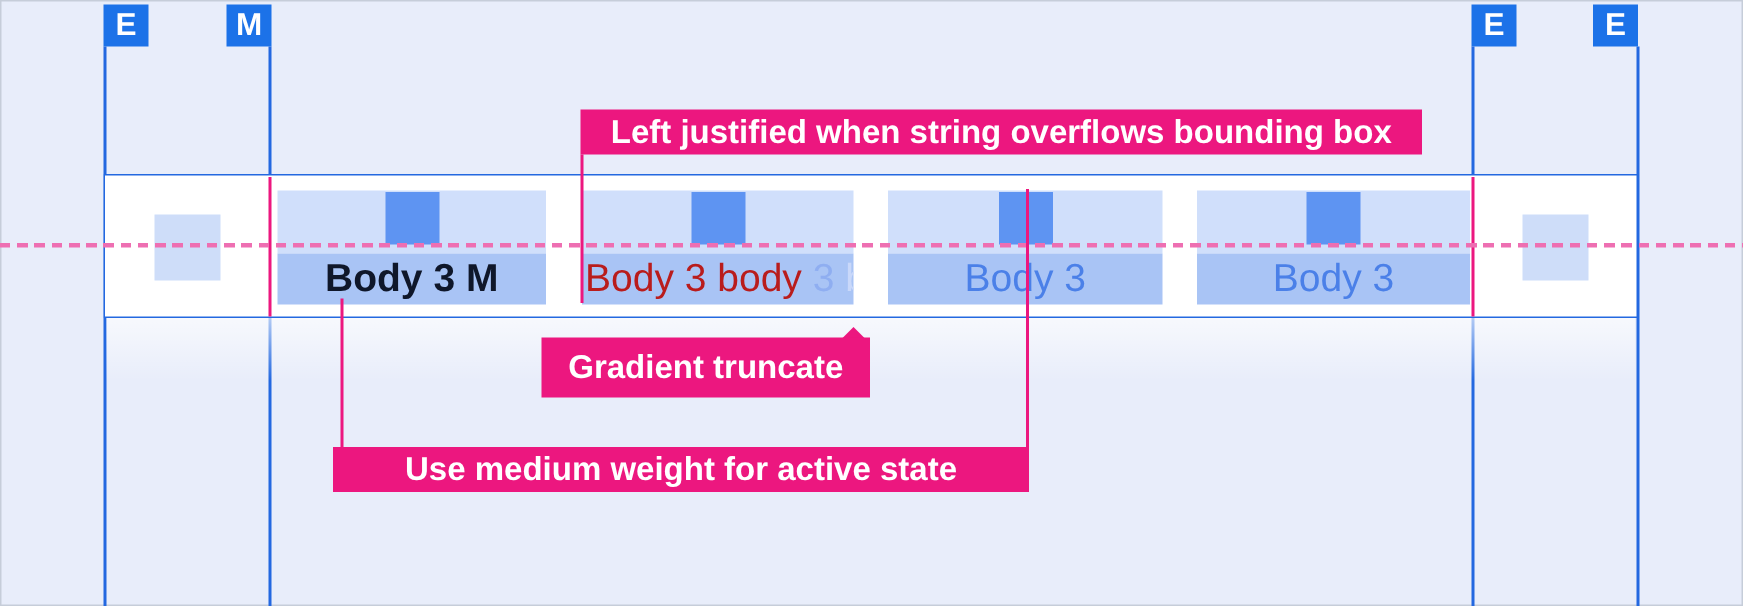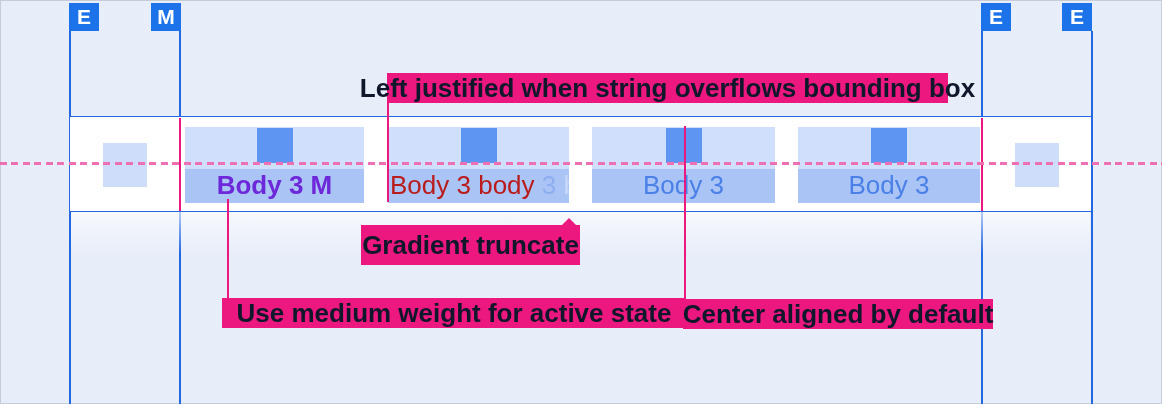--- a/index.html
+++ b/index.html
@@ -47,35 +47,35 @@
   }
   .tab .tab-icon{
     position:absolute;top:1px;left:50%;margin-left:-18px;
     width:36px;height:35px;background:#5E94F2;
   }
   .tab .label-area{
     position:absolute;left:0;right:0;top:42px;height:34px;background:#A9C4F5;
     font-size:26px;line-height:33px;text-align:center;color:#4B80E8;
     white-space:pre;overflow:hidden;
   }
-  .tab.active .label-area{font-weight:700;color:#6d28d9;}
+  .tab.active .label-area{font-weight:700;color:#0f172a;}
   .tab.truncated .label-area{text-align:left;padding-left:2px;}
   .fade-0{color:#b91c1c;}
   .fade-1{color:#8FAEF1;}
   .fade-2{color:#C9D8FA;}
   
   .dashed-line{
     position:absolute;left:0;top:162px;width:1162px;height:2.5px;
     background:repeating-linear-gradient(90deg,#EE6FB2 0 7px,rgba(0,0,0,0) 7px 11.5px);
     z-index:6;pointer-events:none;
   }
   
   .callout{
-    position:absolute;background:#EC177F;color:#0f172a;
-    font-size:26px;font-weight:700;
+    position:absolute;background:#EC177F;color:#ffffff;
+    font-size:22px;font-weight:700;
     display:flex;align-items:center;justify-content:center;
     z-index:8;white-space:nowrap;
   }
   .leader{
     position:absolute;width:2px;background:#EC177F;z-index:7;
   }
   .arrow-up{
     position:absolute;width:0;height:0;z-index:8;
     border-left:8px solid transparent;border-right:8px solid transparent;
     border-bottom:8px solid #EC177F;
@@ -135,15 +135,14 @@
   <div class="leader" style="left:227px;top:199px;height:99px"></div>
   <div class="leader" style="left:684px;top:126px;height:173px"></div>
 
   <div class="callout" style="left:387px;top:73px;width:561px;height:30px">Left justified when string overflows bounding box</div>
 
   <div class="arrow-up" style="left:561px;top:217.5px"></div>
   <div class="callout" style="left:361px;top:225px;width:219px;height:40px">Gradient truncate</div>
 
   <div class="callout" style="left:222px;top:298px;width:464px;height:30px">Use medium weight for active state</div>
 
-  <div class="callout" style="left:683px;top:299px;width:310px;height:30px">Center aligned by default</div>
 
 </div>
 
 </body></html>

